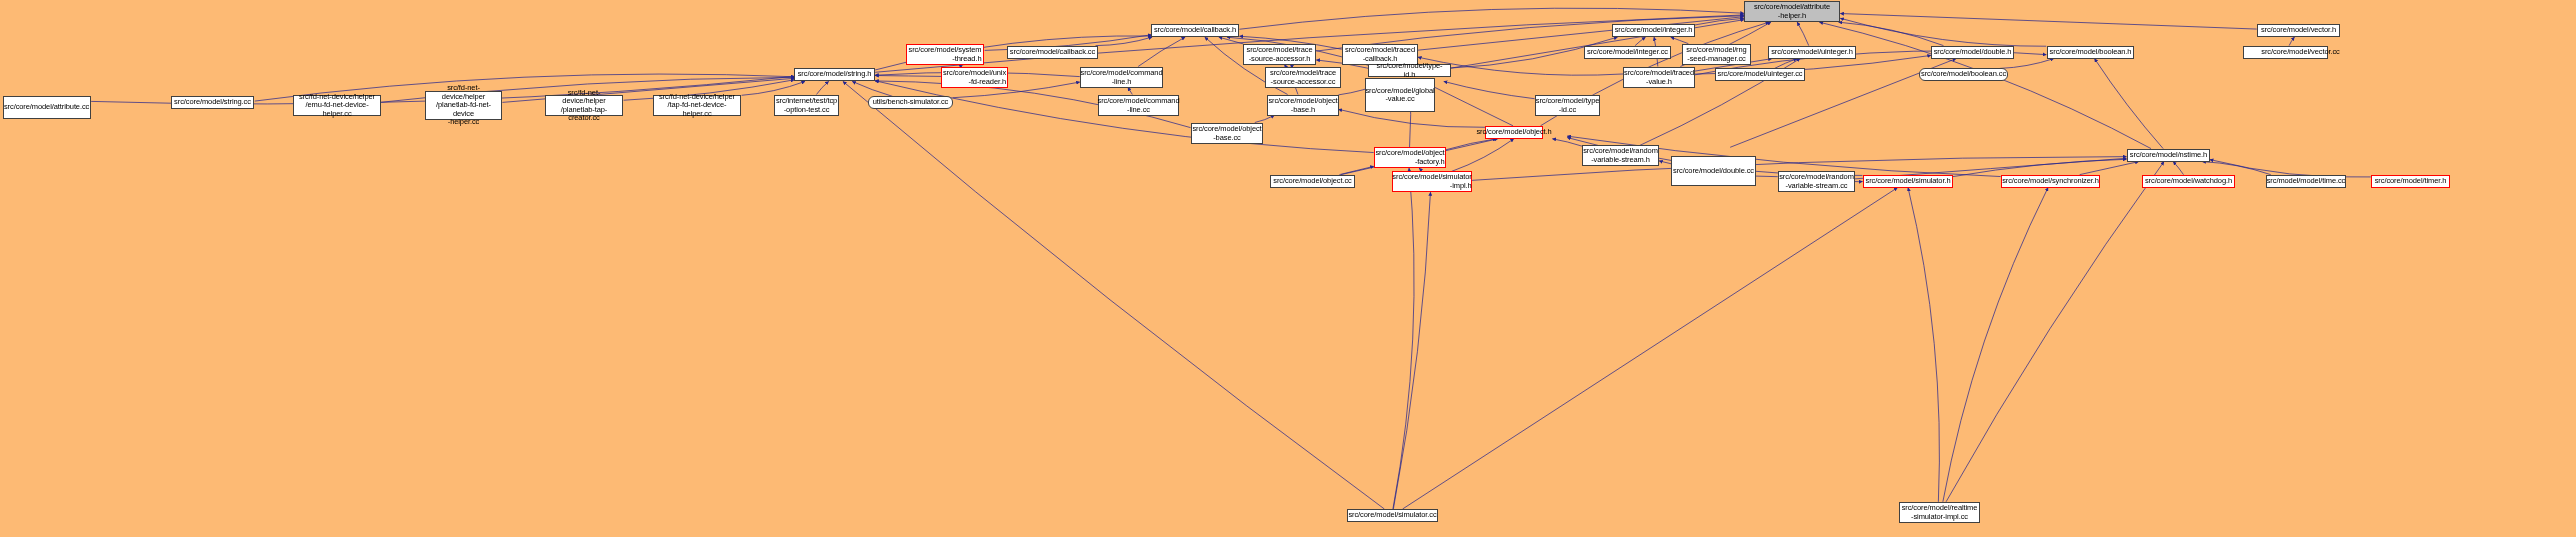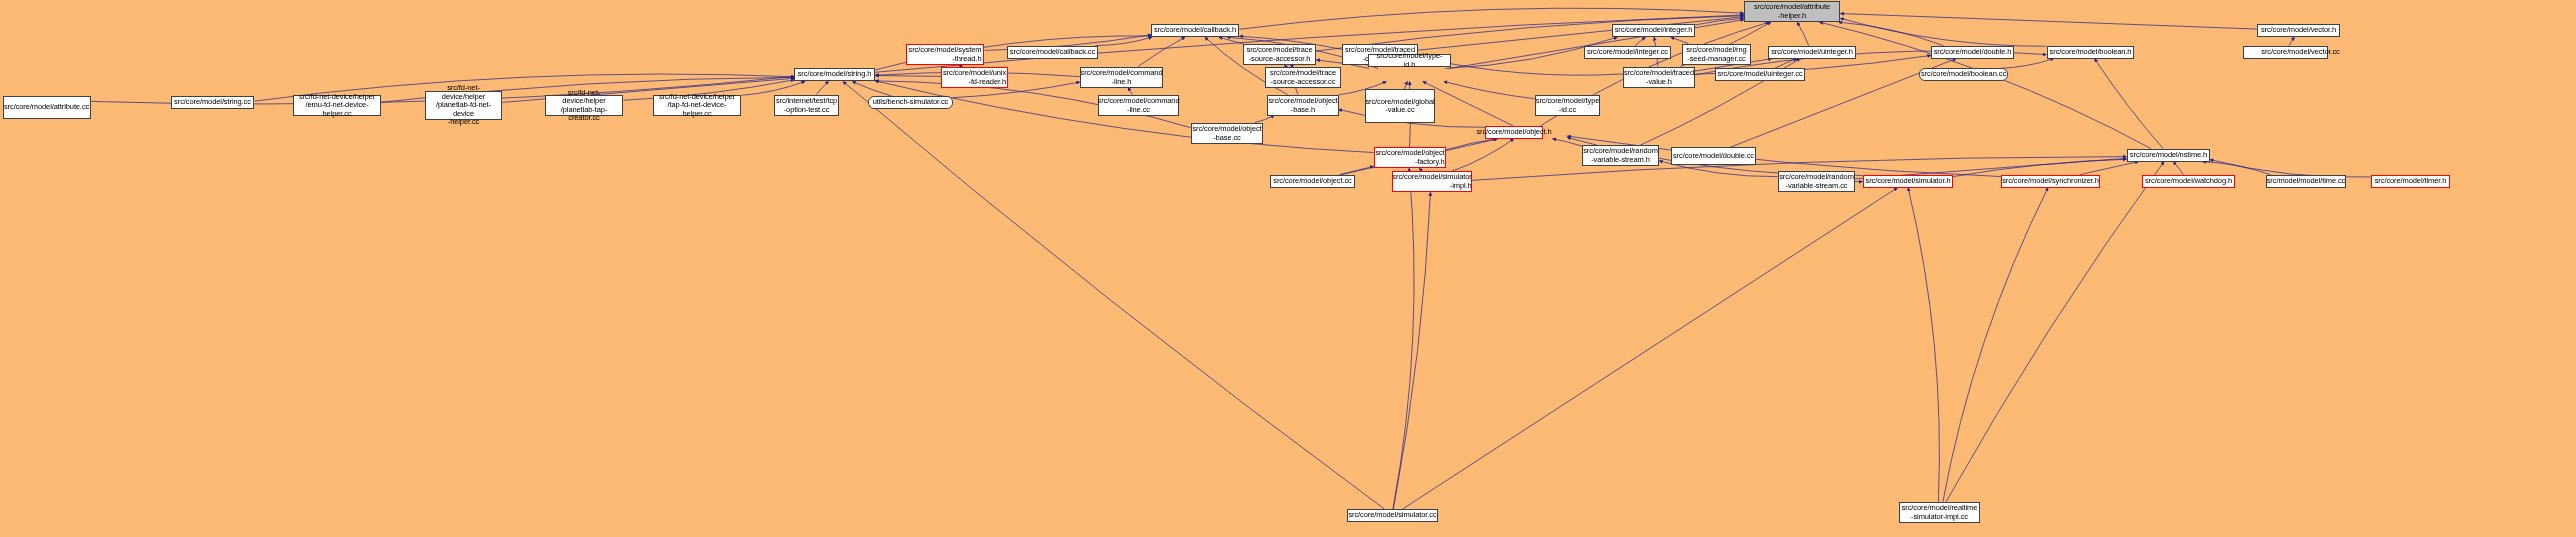--- a/index.html
+++ b/index.html
@@ -162,21 +162,21 @@
       <div class="node" style="left: 1931px; top: 46px; width: 83px; height: 13px;">src/core/model/double.h</div>
       <div class="node" style="left: 2047px; top: 46px; width: 87px; height: 13px;">src/core/model/boolean.h</div>
       <div class="node" style="left: 2243px; top: 46px; width: 85px; height: 13px; padding-left: 32px;">src/core/model/vector.cc</div>
       <div class="node" style="left: 794px; top: 68px; width: 81px; height: 13px;">src/core/model/string.h</div>
       <div class="node redbox" style="left: 941px; top: 67px; width: 67px; height: 21px;">src/core/model/unix
 -fd-reader.h</div>
       <div class="node" style="left: 1080px; top: 67px; width: 83px; height: 21px;">src/core/model/command
 -line.h</div>
       <div class="node" style="left: 1265px; top: 67px; width: 76px; height: 21px;">src/core/model/trace
 -source-accessor.cc</div>
-      <div class="node" style="left: 1368px; top: 54px; width: 83px; height: 13px;">src/core/model/type-id.h</div>
+      <div class="node" style="left: 1368px; top: 64px; width: 83px; height: 13px;">src/core/model/type-id.h</div>
       <div class="node" style="left: 1623px; top: 67px; width: 72px; height: 21px;">src/core/model/traced
 -value.h</div>
       <div class="node" style="left: 1715px; top: 68px; width: 90px; height: 13px;">src/core/model/uinteger.cc</div>
       <div class="node" style="left: 1919px; top: 68px; width: 89px; height: 13px; border-radius: 6px;">src/core/model/boolean.cc</div>
       <div class="node" style="left: 2.6px; top: 96px; width: 88px; height: 23px;">src/core/model/attribute.cc</div>
       <div class="node" style="left: 171px; top: 96px; width: 83px; height: 13px;">src/core/model/string.cc</div>
       <div class="node" style="left: 293px; top: 95px; width: 88px; height: 21px;">src/fd-net-device/helper
 /emu-fd-net-device-helper.cc</div>
       <div class="node" style="left: 425px; top: 91px; width: 77px; height: 29px;">src/fd-net-device/helper
 /planetlab-fd-net-device
@@ -185,32 +185,32 @@
 /planetlab-tap-creator.cc</div>
       <div class="node" style="left: 653px; top: 95px; width: 88px; height: 21px;">src/fd-net-device/helper
 /tap-fd-net-device-helper.cc</div>
       <div class="node" style="left: 774px; top: 95px; width: 65px; height: 21px;">src/internet/test/tcp
 -option-test.cc</div>
       <div class="node" style="left: 868px; top: 96px; width: 85px; height: 13px; border-radius: 6px;">utils/bench-simulator.cc</div>
       <div class="node" style="left: 1098px; top: 95px; width: 81px; height: 21px;">src/core/model/command
 -line.cc</div>
       <div class="node" style="left: 1267px; top: 95px; width: 72px; height: 21px;">src/core/model/object
 -base.h</div>
-      <div class="node" style="left: 1365px; top: 89px; width: 70px; height: 34px;">src/core/model/global
+      <div class="node" style="left: 1365px; top: 78px; width: 70px; height: 34px;">src/core/model/global
 -value.cc</div>
       <div class="node" style="left: 1535px; top: 95px; width: 65px; height: 21px;">src/core/model/type
 -id.cc</div>
       <div class="node" style="left: 1191px; top: 123px; width: 72px; height: 21px;">src/core/model/object
 -base.cc</div>
       <div class="node redbox" style="left: 1485px; top: 126px; width: 58px; height: 13px;">src/core/model/object.h</div>
       <div class="node redbox" style="left: 1374px; top: 147px; width: 72px; height: 21px;">src/core/model/object
 -factory.h</div>
       <div class="node" style="left: 1582px; top: 145px; width: 77px; height: 21px;">src/core/model/random
 -variable-stream.h</div>
-      <div class="node" style="left: 1671px; top: 147px; width: 85px; height: 18px;">src/core/model/double.cc</div>
+      <div class="node" style="left: 1671px; top: 156px; width: 85px; height: 30px;">src/core/model/double.cc</div>
       <div class="node" style="left: 2127px; top: 149px; width: 83px; height: 13px;">src/core/model/nstime.h</div>
       <div class="node" style="left: 1270px; top: 175px; width: 85px; height: 13px;">src/core/model/object.cc</div>
       <div class="node redbox" style="left: 1392px; top: 171px; width: 80px; height: 21px;">src/core/model/simulator
 -impl.h</div>
       <div class="node" style="left: 1778px; top: 171px; width: 77px; height: 21px;">src/core/model/random
 -variable-stream.cc</div>
       <div class="node redbox" style="left: 1863px; top: 175px; width: 90px; height: 13px;">src/core/model/simulator.h</div>
       <div class="node redbox" style="left: 2001px; top: 175px; width: 99px; height: 13px;">src/core/model/synchronizer.h</div>
       <div class="node redbox" style="left: 2142px; top: 175px; width: 93px; height: 13px;">src/core/model/watchdog.h</div>
       <div class="node" style="left: 2266px; top: 175px; width: 80px; height: 13px;">src/model/model/time.cc</div>

